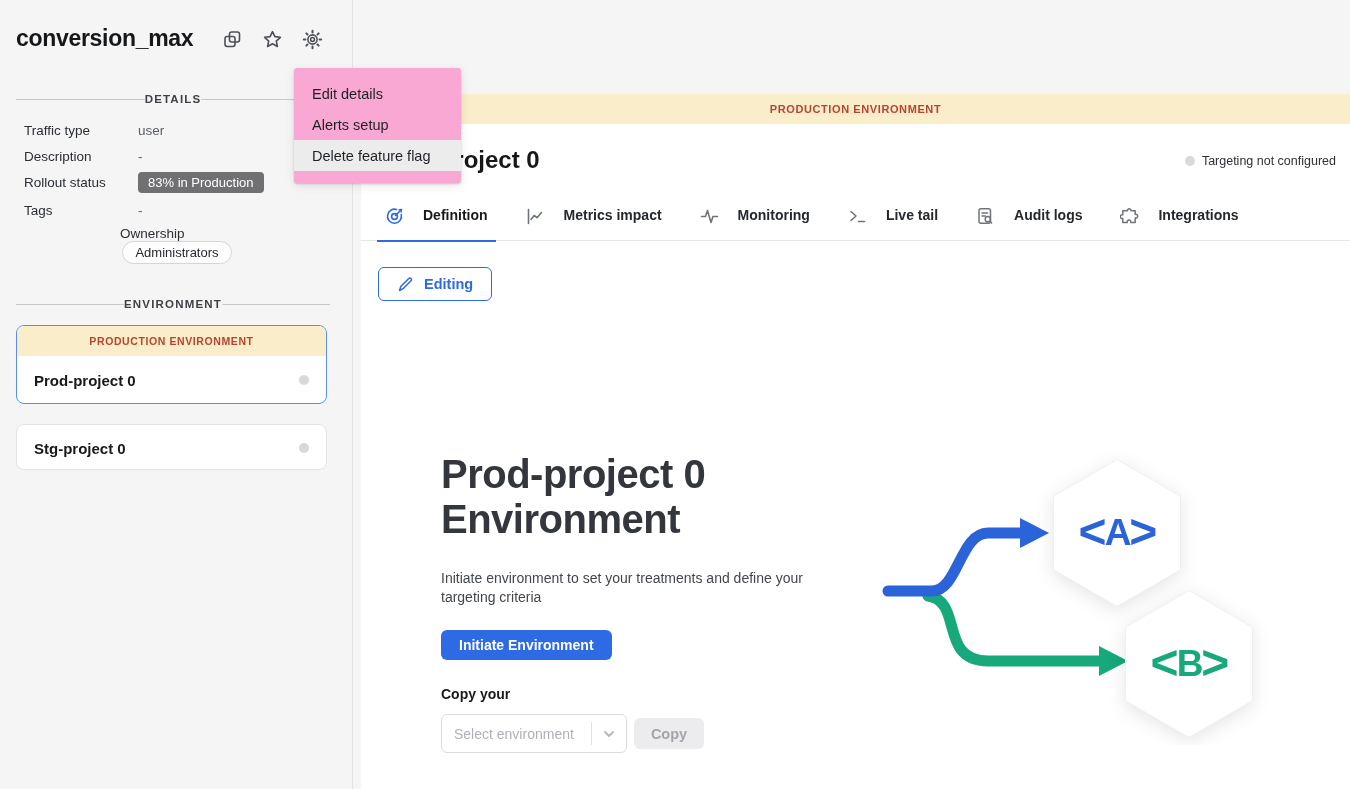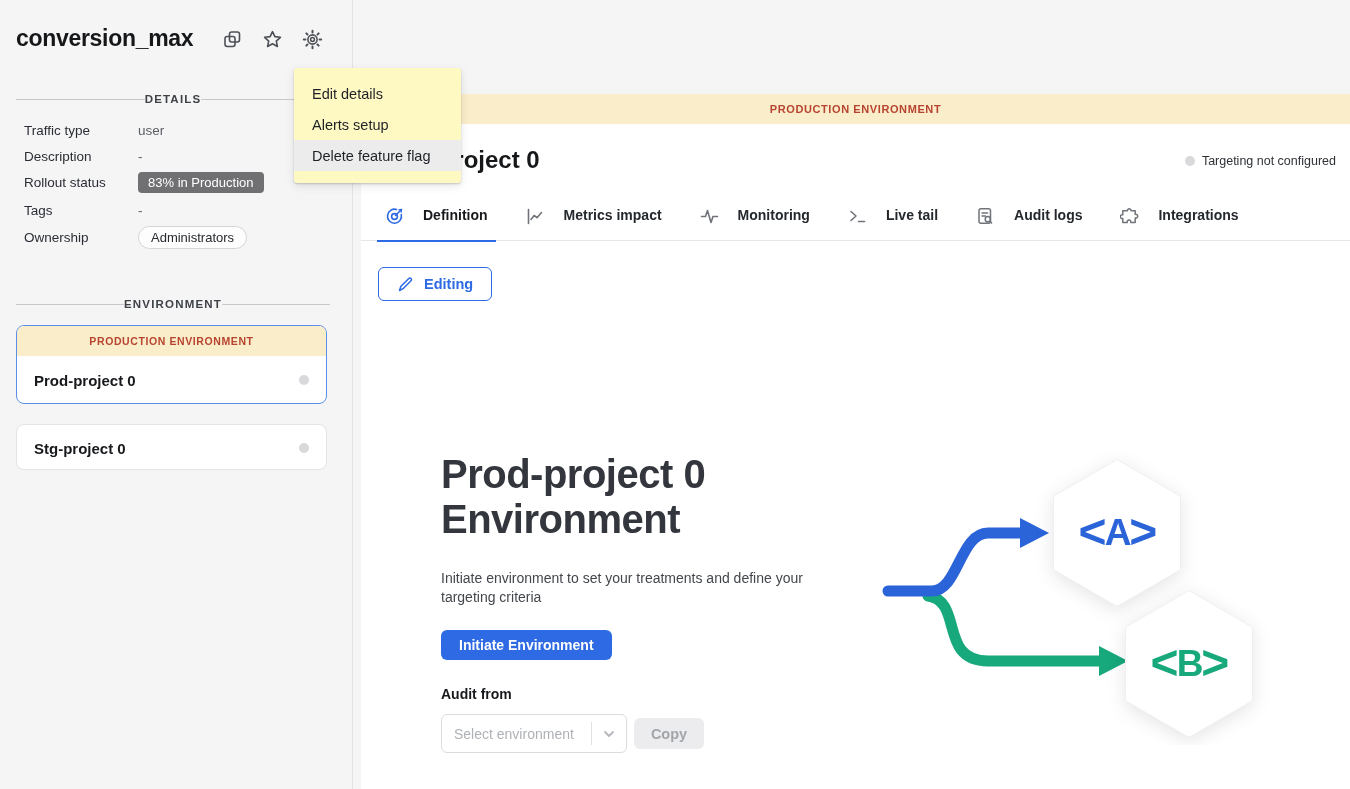--- a/index.html
+++ b/index.html
@@ -20,21 +20,21 @@
   }
   .header-icons {
     position:absolute; left:222px; top:29px;
     display:flex; gap:19px; color:#4c5056;
   }
   .header-icons .hicon { width:21px; height:21px; cursor:pointer; }
 
   
   .menu {
     position:absolute; left:294px; top:68px; width:167px;
-    background:#fef9c3; border-radius:3px;
+    background:#f9a8d4; border-radius:3px;
     box-shadow:0 1px 2px rgba(0,0,0,0.18), 0 3px 10px rgba(0,0,0,0.10);
     padding:10px 0 12px 0; z-index:60;
   }
   .menu-item {
     height:31px; display:flex; align-items:center;
     padding:0 18px; font-size:14.5px; color:#1d2126; cursor:pointer;
   }
   .menu-item.highlighted { background:#ececec; }
 
   
@@ -56,21 +56,21 @@
   .detail-row .val { font-size:13.5px; color:#5c6066; }
   .badge-dark {
     background:#707072; color:#ffffff; font-size:13px;
     padding:3px 10px; border-radius:4px;
   }
   .pill {
     border:1px solid #d5d5d9; background:#fdfdfe; color:#26292e;
     font-size:13px; padding:3px 12px; border-radius:999px;
   }
   .row-badge { margin-bottom:7px; }
-  .row-pill { margin-top:0; }
+  .row-pill { margin-top:0;flex-direction:column; }
 
   .env-card {
     position:absolute; left:16px; width:311px; background:#fff;
     border-radius:8px; overflow:hidden; cursor:pointer;
   }
   .env-card.selected { border:1px solid #5a8fe8; height:79px; top:325px; }
   .env-card.plain { border:1px solid #e4e4e7; height:46px; top:424px; }
   .env-card-banner {
     height:30px; background:#faedc9; display:flex; align-items:center; justify-content:center;
     font-size:10.5px; font-weight:700; letter-spacing:0.6px; color:#b74430;
@@ -342,21 +342,21 @@
 
   <div class="env-heading">
     <div>Prod-project 0</div>
     <div>Environment</div>
   </div>
 
   <div class="env-desc">Initiate environment to set your treatments and define your targeting criteria</div>
 
   <button class="initiate-btn">Initiate Environment</button>
 
-  <div class="copy-from-label">Audit from</div>
+  <div class="copy-from-label">Copy your</div>
 
   <div class="env-select">
     <div class="sel-text">Select environment</div>
     <div class="sel-chevron">
       <svg width="14" height="14" viewBox="0 0 14 14" fill="none" stroke="currentColor" stroke-width="1.8" stroke-linecap="round" stroke-linejoin="round">
         <path d="M3 5l4 4 4-4"></path>
       </svg>
     </div>
   </div>
 

